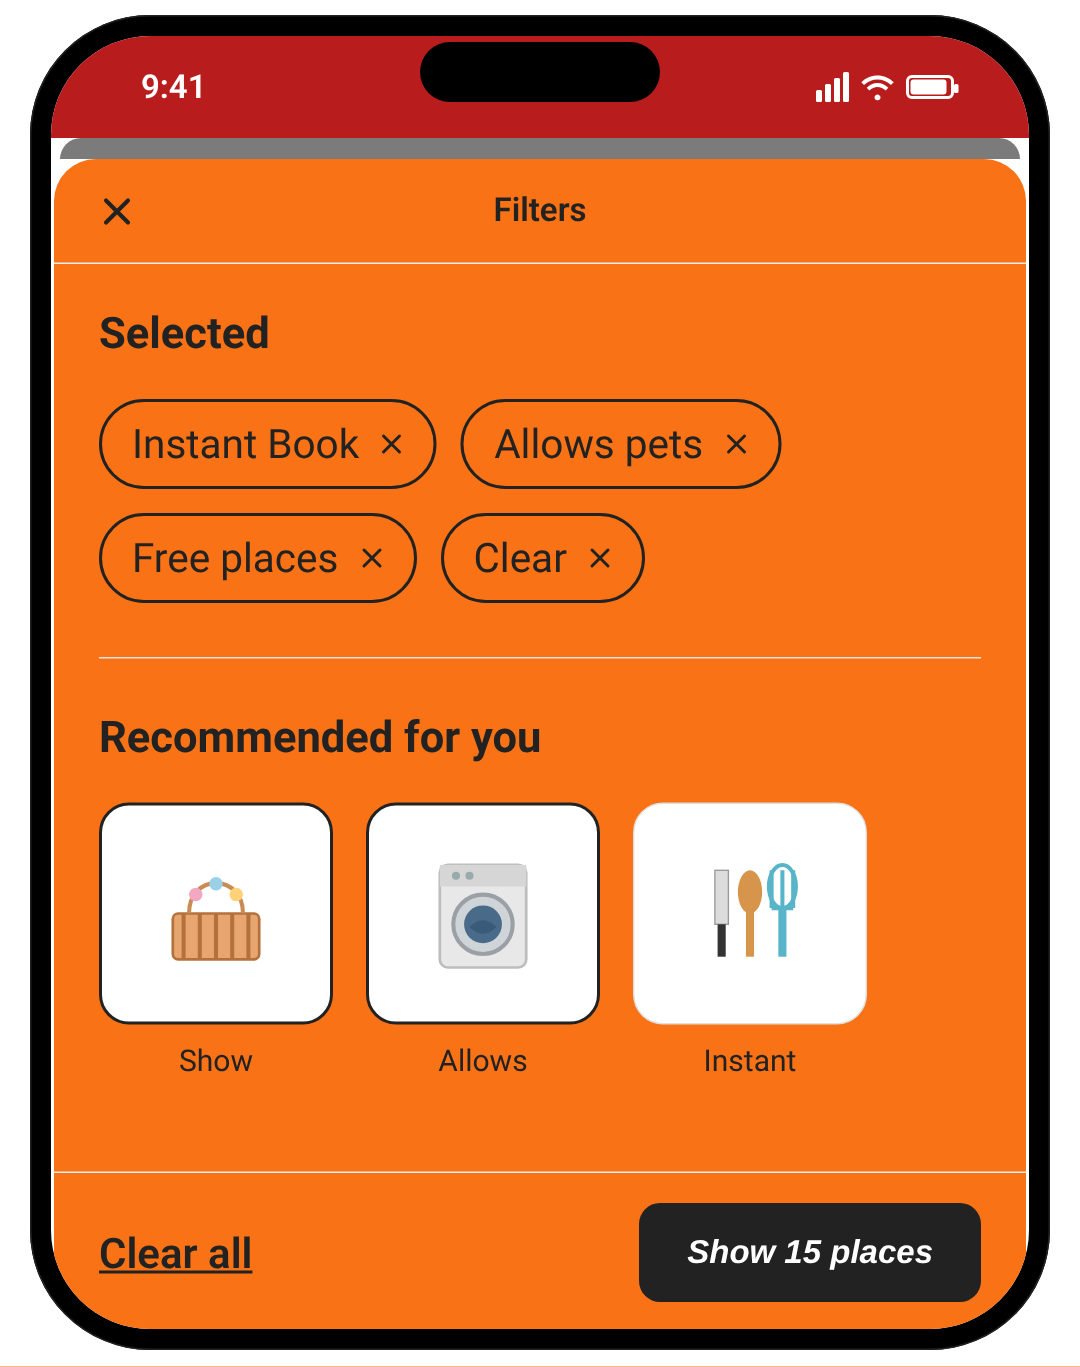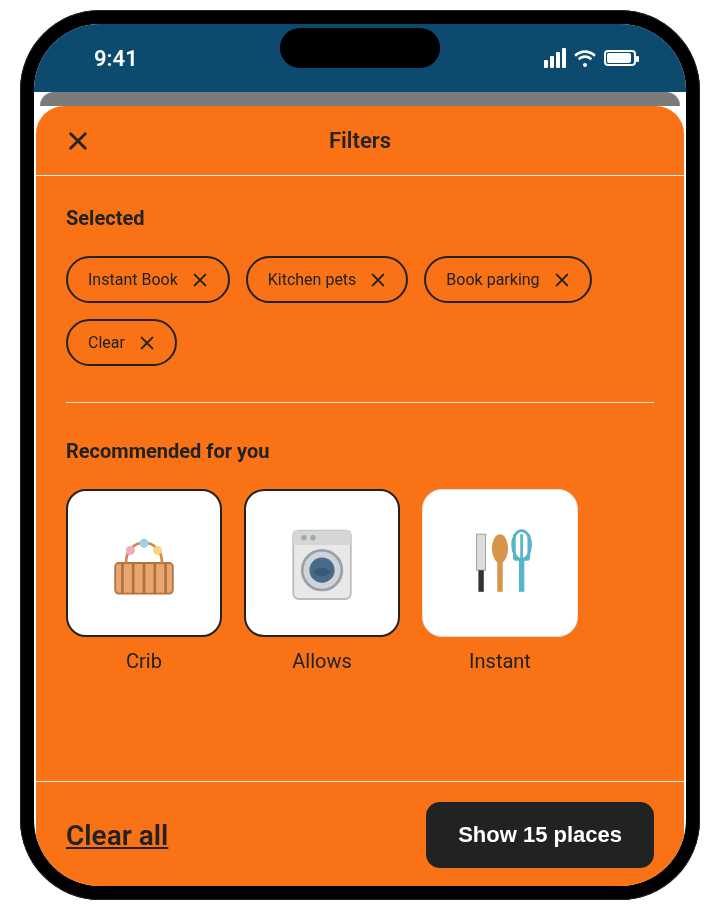--- a/index.html
+++ b/index.html
@@ -43,21 +43,21 @@
   }
   .status-bar {
     height: 68px;
     display: flex;
     align-items: center;
     justify-content: space-between;
     padding: 0 50px 0 60px;
     font-weight: 600;
     font-size: 22px;
     color: #000;
-    background: #0c4a6e;
+    background: #b91c1c;
     color: #fff;
   }
   .status-right { display: flex; align-items: center; gap: 8px; }
   .signal-bars { display: flex; align-items: flex-end; gap: 2px; }
   .signal-bars span { width: 4px; background: #fff; border-radius: 1px; }
   .signal-bars span:nth-child(1){height:8px;}
   .signal-bars span:nth-child(2){height:12px;}
   .signal-bars span:nth-child(3){height:16px;}
   .signal-bars span:nth-child(4){height:20px;}
   .wifi-icon svg { display:block; }
@@ -104,34 +104,34 @@
     font-size: 22px;
     font-weight: 600;
     color: #222;
   }
   .content {
     padding: 30px 30px 0 30px;
     flex: 1;
     overflow: auto;
   }
   .section-title {
-    font-size: 20px;
+    font-size: 29px;
     font-weight: 700;
     color: #222;
     margin-bottom: 26px;
   }
   .chips { display: flex; flex-wrap: wrap; gap: 16px; margin-bottom: 36px; }
   .chip {
     border: 2px solid #222;
     border-radius: 999px;
     padding: 12px 20px;
     display: flex;
     align-items: center;
     gap: 14px;
-    font-size: 16px;
+    font-size: 27px;
     color: #222;
     cursor: pointer;
   }
   .chip .x { display:flex; }
   .divider { height:1px; background:#e4e4e4; margin: 10px 0 36px 0; }
 
   .cards { display: flex; gap: 22px; }
   .card-wrap { display:flex; flex-direction:column; align-items:center; gap:12px; }
   .card {
     width: 156px; height: 148px;
@@ -160,20 +160,21 @@
   }
   .show-btn {
     background: #222;
     color: #fff;
     border: none;
     border-radius: 14px;
     padding: 20px 32px;
     font-size: 22px;
     font-weight: 600;
     cursor:pointer;
+    font-style:italic;
   }
 
   
   .crib-svg, .washer-svg, .kitchen-svg { width: 90px; height: 90px; }
 </style>
 </head>
 <body>
 
 <div class="device">
   <div class="notch"></div>
@@ -218,29 +219,29 @@
         <div class="chips">
           <div class="chip">
             <span>Instant Book</span>
             <span class="x">
               <svg width="16" height="16" viewBox="0 0 24 24">
                   <path d="M4 4 L20 20 M20 4 L4 20" stroke="#222" stroke-width="3" stroke-linecap="round"></path>
                 </svg>
             </span>
           </div>
           <div class="chip">
-            <span>Kitchen pets</span>
+            <span>Allows pets</span>
             <span class="x">
               <svg width="16" height="16" viewBox="0 0 24 24">
                   <path d="M4 4 L20 20 M20 4 L4 20" stroke="#222" stroke-width="3" stroke-linecap="round"></path>
                 </svg>
             </span>
           </div>
           <div class="chip">
-            <span>Book parking</span>
+            <span>Free places</span>
             <span class="x">
               <svg width="16" height="16" viewBox="0 0 24 24">
                   <path d="M4 4 L20 20 M20 4 L4 20" stroke="#222" stroke-width="3" stroke-linecap="round"></path>
                 </svg>
             </span>
           </div>
           <div class="chip">
             <span>Clear</span>
             <span class="x">
               <svg width="16" height="16" viewBox="0 0 24 24">
@@ -263,21 +264,21 @@
                 <line x1="38" y1="50" x2="38" y2="84" stroke="#b5713c" stroke-width="3"></line>
                 <line x1="50" y1="50" x2="50" y2="84" stroke="#b5713c" stroke-width="3"></line>
                 <line x1="62" y1="50" x2="62" y2="84" stroke="#b5713c" stroke-width="3"></line>
                 <line x1="74" y1="50" x2="74" y2="84" stroke="#b5713c" stroke-width="3"></line>
                 <path d="M30 50 C30 20 70 20 70 50" stroke="#c98b53" stroke-width="3" fill="none"></path>
                 <circle cx="35" cy="36" r="5" fill="#f2a8c0"></circle>
                 <circle cx="50" cy="28" r="5" fill="#9ad1e6"></circle>
                 <circle cx="65" cy="36" r="5" fill="#ffd27a"></circle>
               </svg>
             </div>
-            <div class="card-label">Crib</div>
+            <div class="card-label">Show</div>
           </div>
 
           <div class="card-wrap">
             <div class="card selected">
               <svg class="washer-svg" viewBox="0 0 100 100">
                 <rect x="18" y="14" width="64" height="76" rx="6" fill="#e8e8e8" stroke="#bdbdbd" stroke-width="2"></rect>
                 <rect x="18" y="14" width="64" height="16" fill="#d6d6d6"></rect>
                 <circle cx="30" cy="22" r="3" fill="#9aa"></circle>
                 <circle cx="40" cy="22" r="3" fill="#9aa"></circle>
                 <circle cx="50" cy="58" r="22" fill="#cfd4d8" stroke="#9aa0a6" stroke-width="3"></circle>

